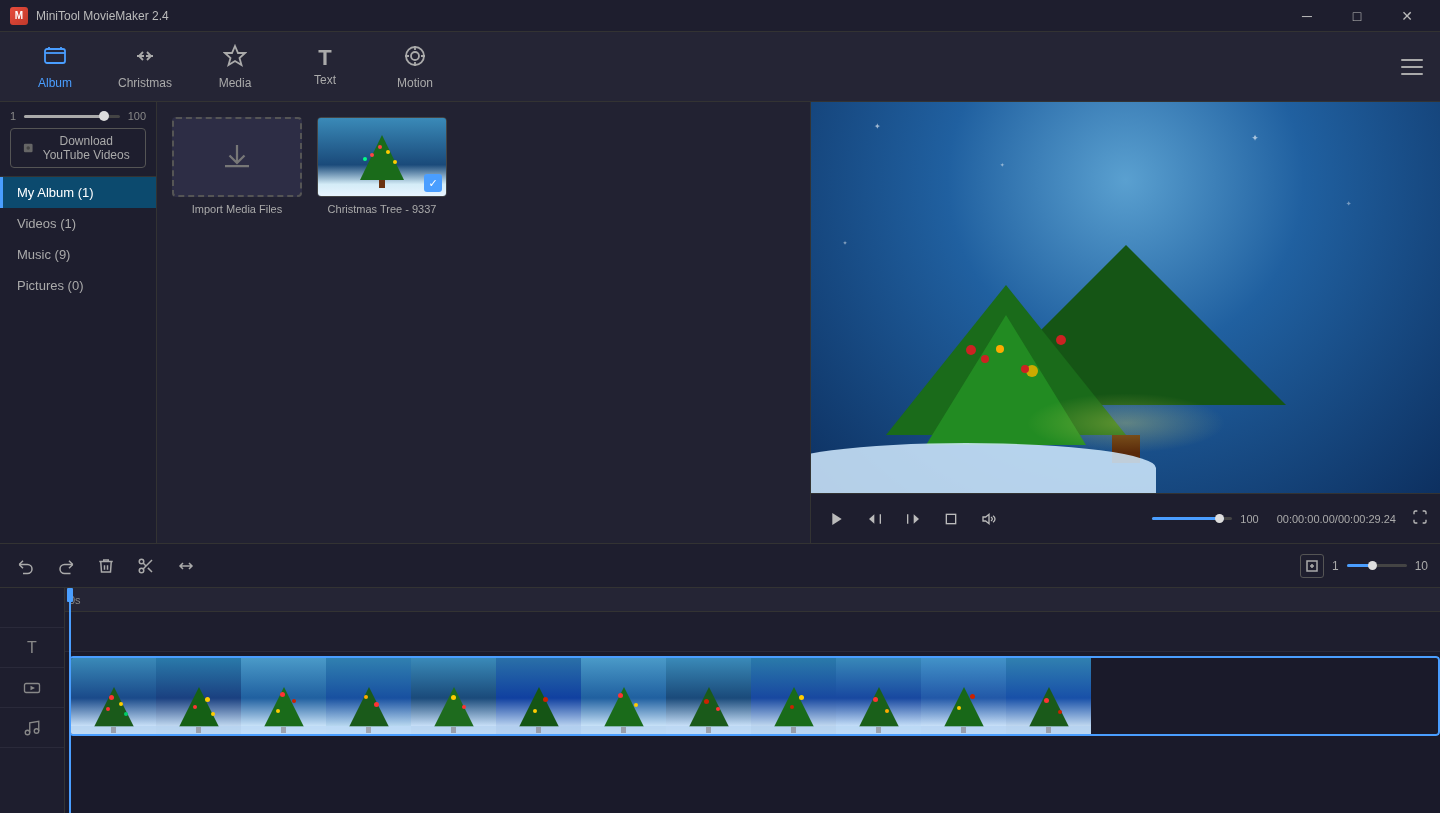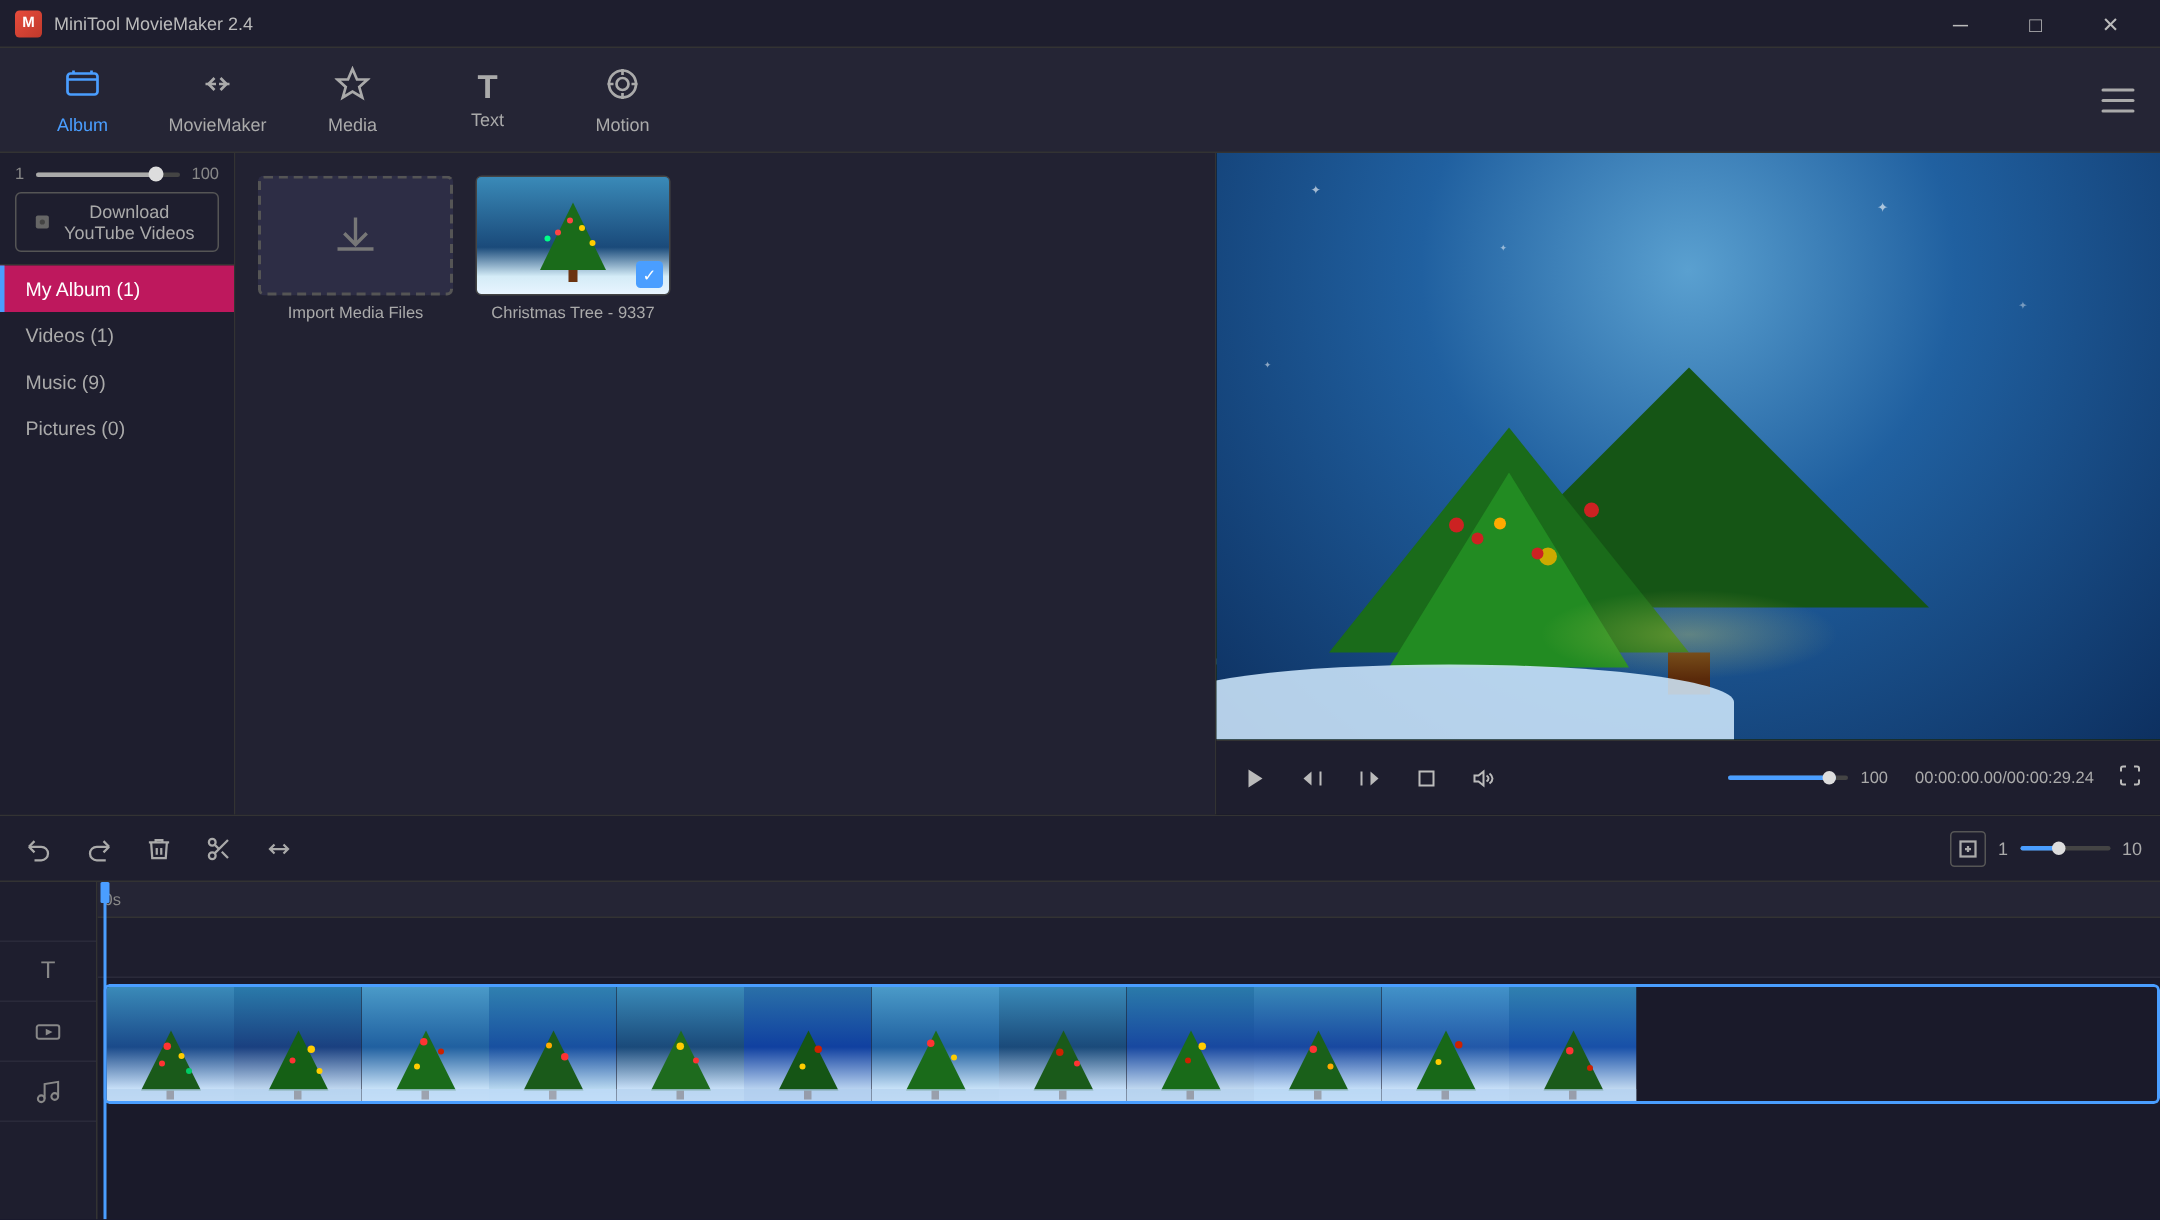--- a/index.html
+++ b/index.html
@@ -147,21 +147,21 @@
       gap: 8px;
     }
     .sidebar-nav-item {
       padding: 8px 14px;
       font-size: 13px;
       color: #aaa;
       cursor: pointer;
       border-left: 3px solid transparent;
     }
     .sidebar-nav-item.active {
-      background: #be185d;
+      background: #0c4a6e;
       color: white;
       border-left: 3px solid #4a9eff;
     }
 
     
     #media-area {
       flex: 1;
       background: #222232;
       padding: 15px;
       display: flex;
@@ -564,21 +564,21 @@
     </span>
     <span style="color:#4a9eff">Album</span>
   </div>
   <div class="toolbar-item">
     <span class="toolbar-icon">
       <svg width="24" height="24" viewBox="0 0 24 24" fill="none" stroke="#aaa" stroke-width="1.8">
         <path d="M4 12h7M13 12h7"></path>
         <path d="M10 8l-4 4 4 4M14 8l4 4-4 4"></path>
       </svg>
     </span>
-    <span>MovieMaker</span>
+    <span>Christmas</span>
   </div>
   <div class="toolbar-item">
     <span class="toolbar-icon">
       <svg width="24" height="24" viewBox="0 0 24 24" fill="none" stroke="#aaa" stroke-width="1.8">
         <polygon points="12,2 15,9 22,9 16.5,14 18.5,21 12,17 5.5,21 7.5,14 2,9 9,9"></polygon>
       </svg>
     </span>
     <span>Media</span>
   </div>
   <div class="toolbar-item">

